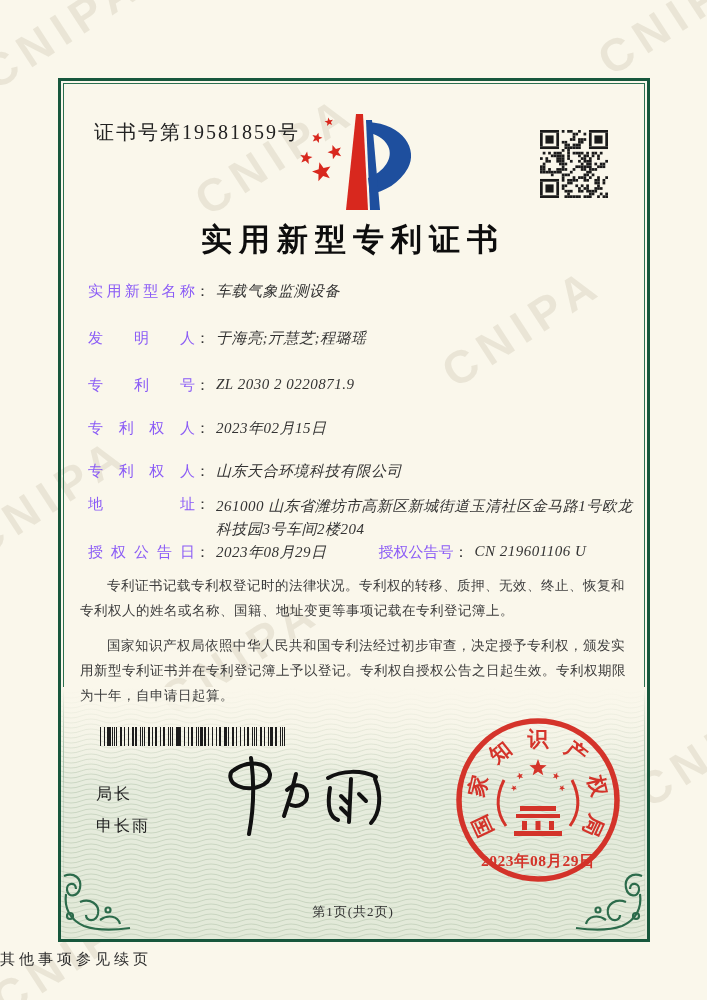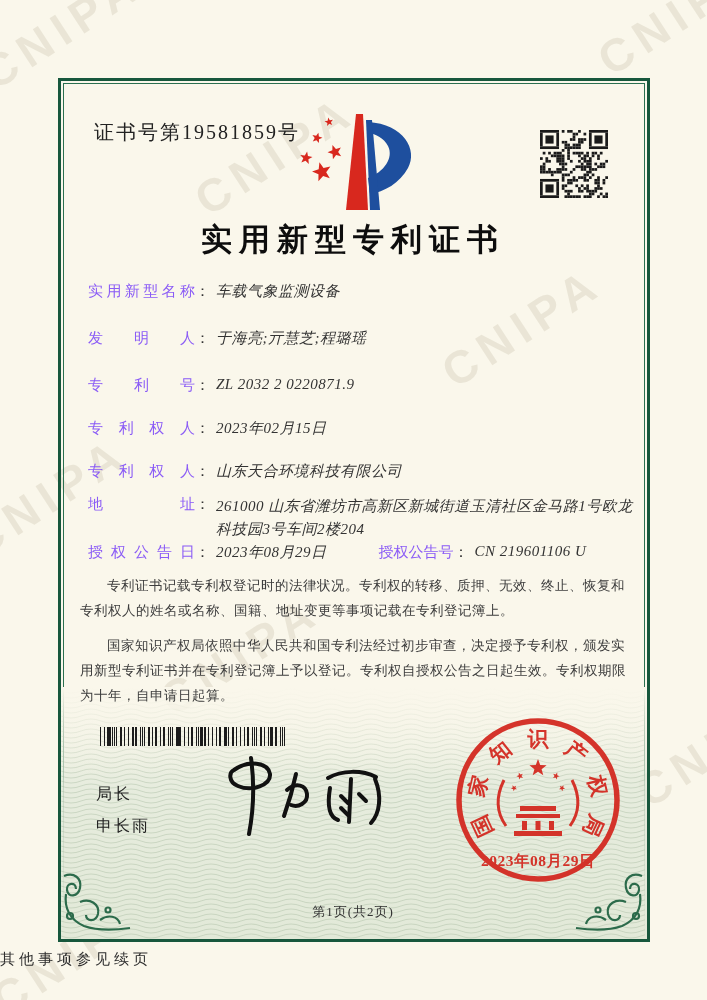--- a/index.html
+++ b/index.html
@@ -387,21 +387,21 @@
 
 <div class="title">实用新型专利证书</div>
 
 <div class="field-row" style="top:282px;">
   <span class="f-label">实用新型名称</span><span class="f-colon">：</span><span class="f-value">车载气象监测设备</span>
 </div>
 <div class="field-row" style="top:329px;">
   <span class="f-label">发明人</span><span class="f-colon">：</span><span class="f-value">于海亮;亓慧芝;程璐瑶</span>
 </div>
 <div class="field-row" style="top:376px;">
-  <span class="f-label">专利号</span><span class="f-colon">：</span><span class="f-value">ZL 2032 2 0220871.9</span>
+  <span class="f-label">专利号</span><span class="f-colon">：</span><span class="f-value">ZL 2030 2 0220871.9</span>
 </div>
 <div class="field-row" style="top:419px;">
   <span class="f-label">专利权人</span><span class="f-colon">：</span><span class="f-value">2023年02月15日</span>
 </div>
 <div class="field-row" style="top:462px;">
   <span class="f-label">专利权人</span><span class="f-colon">：</span><span class="f-value">山东天合环境科技有限公司</span>
 </div>
 <div class="field-row" style="top:495px;">
   <span class="f-label">地址</span><span class="f-colon">：</span><span class="f-value wrap">261000 山东省潍坊市高新区新城街道玉清社区金马路1号欧龙科技园3号车间2楼204</span>
 </div>

